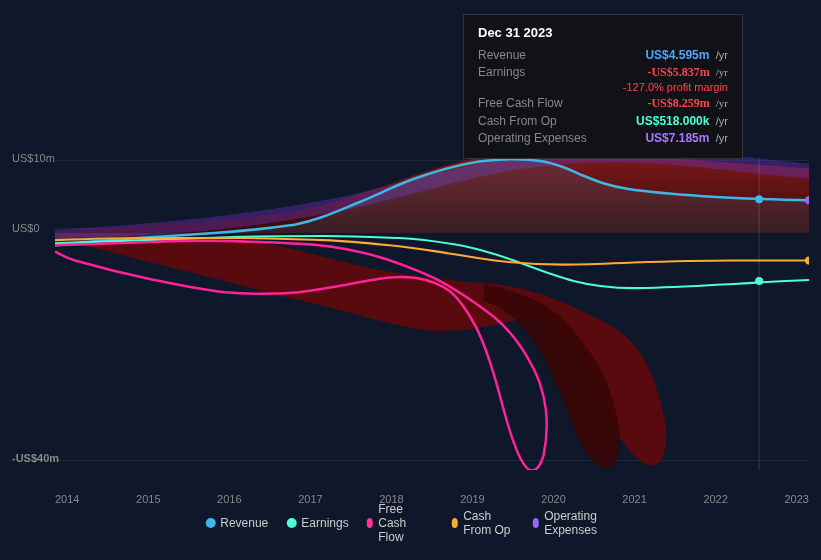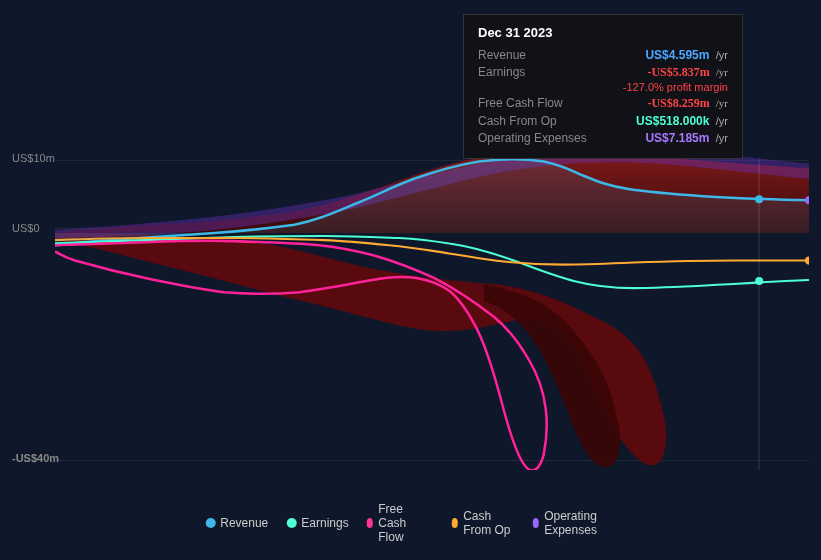--- a/index.html
+++ b/index.html
@@ -275,20 +275,32 @@
 
     <line x1="706" y1="155" x2="706" y2="460" stroke="#ffffff" stroke-width="0.5" stroke-opacity="0.3"></line>
 
     <circle cx="706" cy="195" r="4" fill="#3db8e8"></circle>
     <circle cx="706" cy="275" r="4" fill="#4dffd4"></circle>
     <circle cx="756" cy="255" r="4" fill="#ffaa33"></circle>
     <circle cx="756" cy="196" r="4" fill="#9966ff"></circle>
 
   </svg>
 
+  <div class="x-labels">
+    <span class="x-label">2014</span>
+    <span class="x-label">2015</span>
+    <span class="x-label">2016</span>
+    <span class="x-label">2017</span>
+    <span class="x-label">2018</span>
+    <span class="x-label">2019</span>
+    <span class="x-label">2020</span>
+    <span class="x-label">2021</span>
+    <span class="x-label">2022</span>
+    <span class="x-label">2023</span>
+  </div>
 
   <div id="legend">
     <div class="legend-item">
       <div class="legend-dot" style="background:#3db8e8;"></div>
       <span>Revenue</span>
     </div>
     <div class="legend-item">
       <div class="legend-dot" style="background:#4dffd4;"></div>
       <span>Earnings</span>
     </div>

